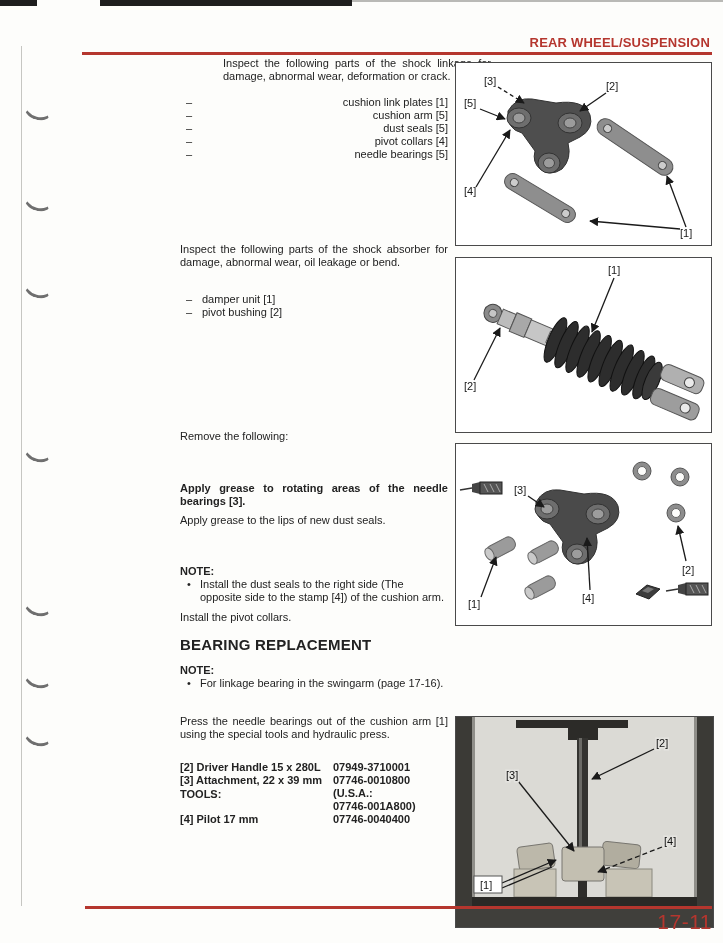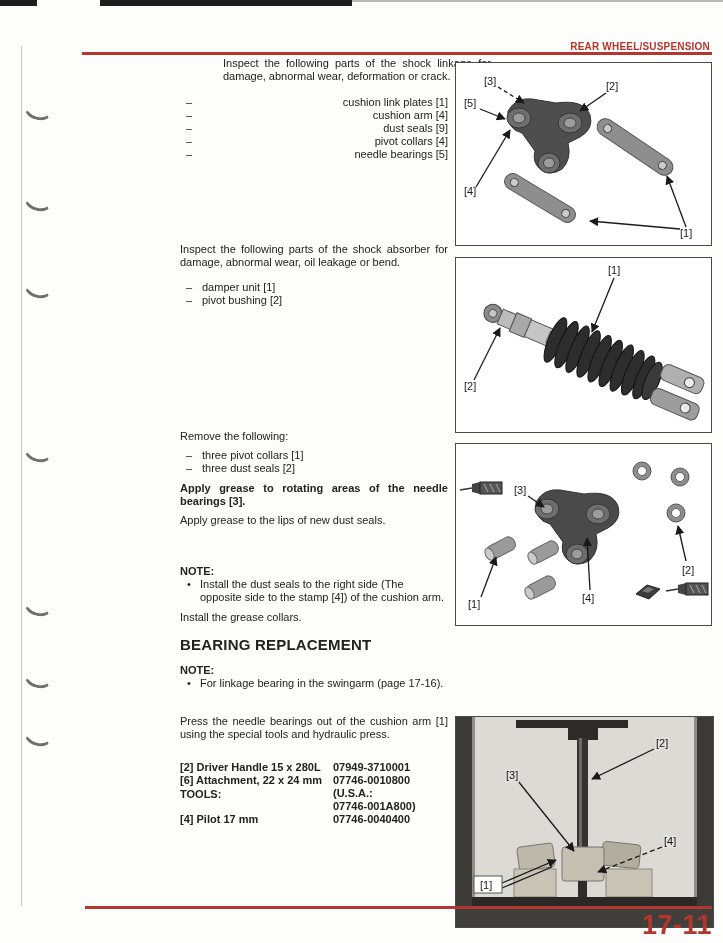--- a/index.html
+++ b/index.html
@@ -5,24 +5,24 @@
   html,body{margin:0;padding:0;background:#fff;}
   .page{position:relative;width:723px;height:943px;background:#fdfdfb;overflow:hidden;
         font-family:"Liberation Sans",sans-serif;color:#222;}
   
   .scan-bar{position:absolute;background:#1e1e1e;}
   .edge-line-top{position:absolute;background:#b9b9b6;}
   .margin-line{position:absolute;left:21px;top:46px;width:1px;height:860px;background:#c6c6c2;}
   .hook{position:absolute;width:26px;height:20px;border:2px solid transparent;
         border-bottom:3px solid #6f6f6f;border-radius:50%;transform:rotate(14deg);}
   
-  .header-title{position:absolute;right:13px;top:41px;font-size:10px;font-weight:bold;letter-spacing:.2px;}
+  .header-title{position:absolute;right:13px;top:35px;font-size:13px;font-weight:bold;letter-spacing:.2px;}
   .header-rule{position:absolute;left:82px;top:52px;width:630px;height:3px;}
   .bottom-rule{position:absolute;left:85px;top:906px;width:627px;height:3px;}
-  .page-num{position:absolute;right:11px;top:910px;font-size:27px;font-weight:bold;letter-spacing:.5px;}
+  .page-num{position:absolute;right:11px;top:910px;font-size:21px;font-weight:normal;letter-spacing:.5px;}
   
   .tb{position:absolute;left:180px;width:268px;font-size:11px;line-height:13px;}
   .just{text-align:justify;}
   .dash-item{position:relative;padding-left:22px;}
   .dash-item::before{content:"\2013";position:absolute;left:6px;}
   .note-label{font-weight:bold;}
   .note-bullet{position:relative;padding-left:20px;}
   .note-bullet::before{content:"\2022";position:absolute;left:7px;}
   .h2{font-size:15px;font-weight:bold;letter-spacing:.2px;}
   .h3{font-size:11.5px;font-weight:bold;}
@@ -52,59 +52,55 @@
   <div class="hook" style="left:24px;top:591px;"></div>
   <div class="hook" style="left:24px;top:663px;"></div>
   <div class="hook" style="left:24px;top:721px;"></div>
 
   <div class="header-title" style="color:#b5362e;">REAR WHEEL/SUSPENSION</div>
   <div class="header-rule" style="background:#b5362e;"></div>
 
   <div class="tb just" style="top:57px;margin-left:43px;">Inspect the following parts of the shock linkage for damage, abnormal wear, deformation or crack.</div>
   <div class="tb" style="top:96px;text-align:right;">
     <div class="dash-item">cushion link plates [1]</div>
-    <div class="dash-item">cushion arm [4]</div>
-    <div class="dash-item">dust seals [9]</div>
+    <div class="dash-item">cushion arm [5]</div>
+    <div class="dash-item">dust seals [5]</div>
     <div class="dash-item">pivot collars [4]</div>
     <div class="dash-item">needle bearings [5]</div>
   </div>
 
   <div class="tb just" style="top:243px;">Inspect the following parts of the shock absorber for damage, abnormal wear, oil leakage or bend.</div>
-  <div class="tb" style="top:281px;">
+  <div class="tb" style="top:293px;">
     <div class="dash-item">damper unit [1]</div>
     <div class="dash-item">pivot bushing [2]</div>
   </div>
 
   <div class="tb" style="top:430px;">Remove the following:</div>
-  <div class="tb" style="top:449px;">
-    <div class="dash-item">three pivot collars [1]</div>
-    <div class="dash-item">three dust seals [2]</div>
-  </div>
   <div class="tb just" style="top:482px;font-weight:bold;">Apply grease to rotating areas of the needle bearings [3].</div>
   <div class="tb just" style="top:514px;">Apply grease to the lips of new dust seals.</div>
   <div class="tb" style="top:565px;">
     <div class="note-label">NOTE:</div>
     <div class="note-bullet">Install the dust seals to the right side (The opposite side to the stamp [4]) of the cushion arm.</div>
   </div>
-  <div class="tb" style="top:611px;">Install the grease collars.</div>
+  <div class="tb" style="top:611px;">Install the pivot collars.</div>
 
   <div class="tb h2" style="top:638px;">BEARING REPLACEMENT</div>
   <div class="tb" style="top:664px;">
     <div class="note-label">NOTE:</div>
     <div class="note-bullet">For linkage bearing in the swingarm (page 17-16).</div>
   </div>
   <div class="tb just" style="top:715px;">Press the needle bearings out of the cushion arm [1] using the special tools and hydraulic press.</div>
   <div class="tb bold" style="top:788px;">TOOLS:</div>
   <div class="tb" style="top:761px;">
     <div class="tool-row">
       <div class="tool-name">[2] Driver Handle 15 x 280L</div>
       <div class="tool-num">07949-3710001</div>
     </div>
     <div class="tool-row">
-      <div class="tool-name">[6] Attachment, 22 x 24 mm</div>
+      <div class="tool-name">[3] Attachment, 22 x 39 mm</div>
       <div class="tool-num">07746-0010800</div>
     </div>
     <div class="tool-row">
       <div class="tool-name"></div>
       <div class="tool-num">(U.S.A.:</div>
     </div>
     <div class="tool-row">
       <div class="tool-name"></div>
       <div class="tool-num">07746-001A800)</div>
     </div>

